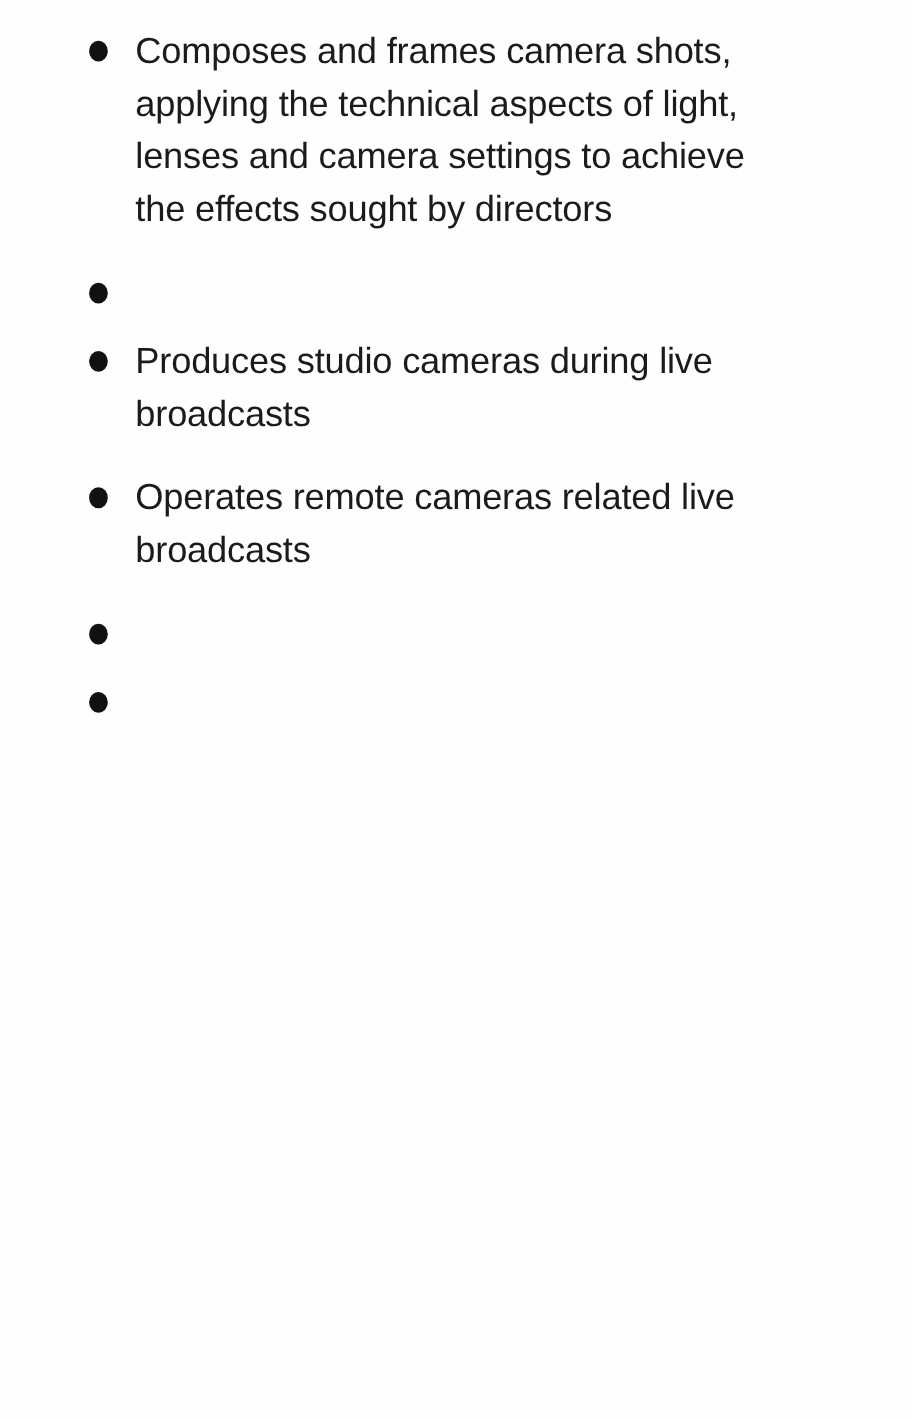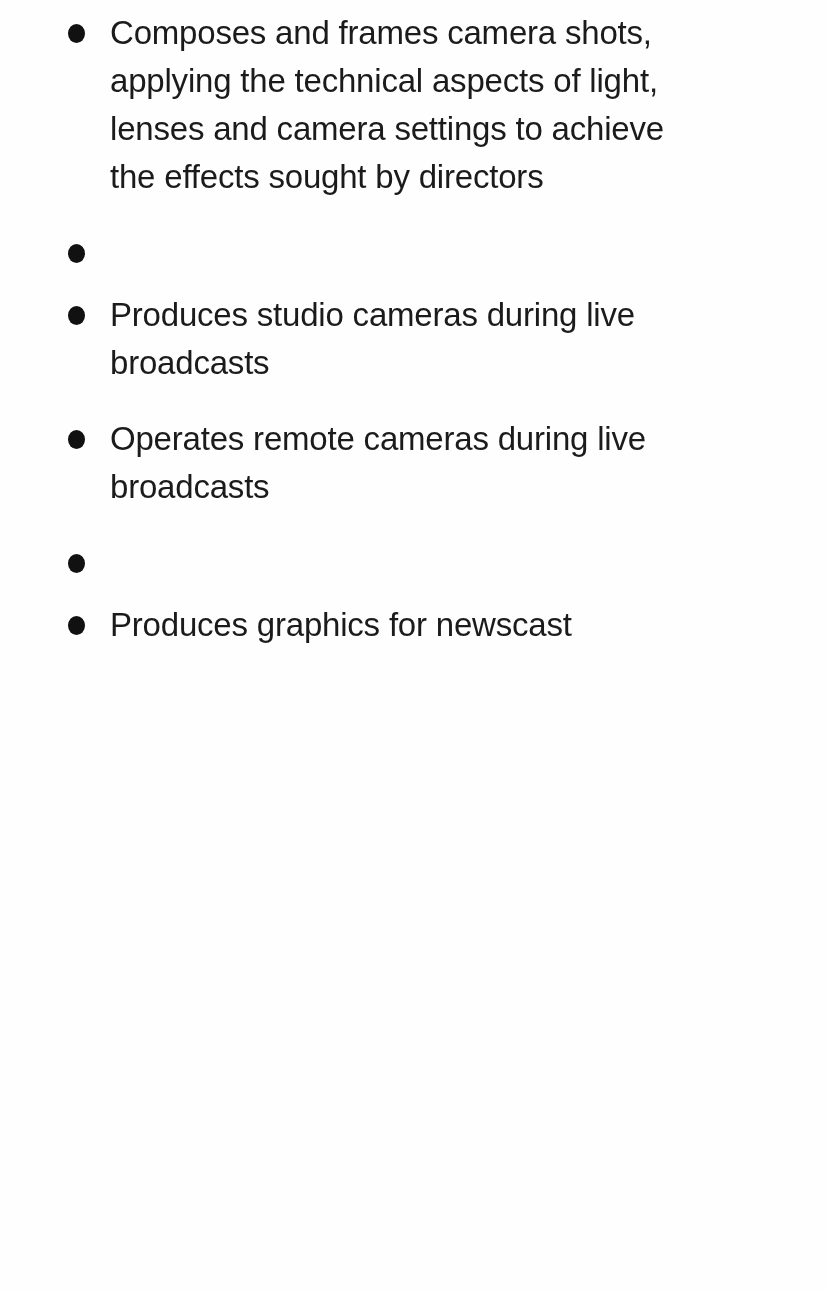--- a/index.html
+++ b/index.html
@@ -8,21 +8,21 @@
   }
   body {
     width: 828px;
     height: 1290px;
     background: #fefefee8;
     overflow: hidden;
     font-family: "Liberation Sans", sans-serif;
   }
   ul.duties {
     list-style: none;
-    margin: 0;
+    margin: 13px;
     padding: 9px 4px 0 68px;
   }
   ul.duties li {
     display: flex;
     align-items: flex-start;
     margin: 0 0 28px 0;
   }
   .bullet-dot {
     flex: 0 0 auto;
     width: 17px;
@@ -56,23 +56,22 @@
   <li>
     <span class="bullet-dot"></span>
   </li>
   <li>
     <span class="bullet-dot"></span>
     <span class="item-text">Produces studio cameras during live
 broadcasts</span>
   </li>
   <li>
     <span class="bullet-dot"></span>
-    <span class="item-text">Operates remote cameras during live
+    <span class="item-text">Operates remote cameras related live
 broadcasts</span>
   </li>
   <li>
     <span class="bullet-dot"></span>
   </li>
   <li>
     <span class="bullet-dot"></span>
-    <span class="item-text">Produces graphics for newscast</span>
   </li>
 </ul>
 
 </body></html>

